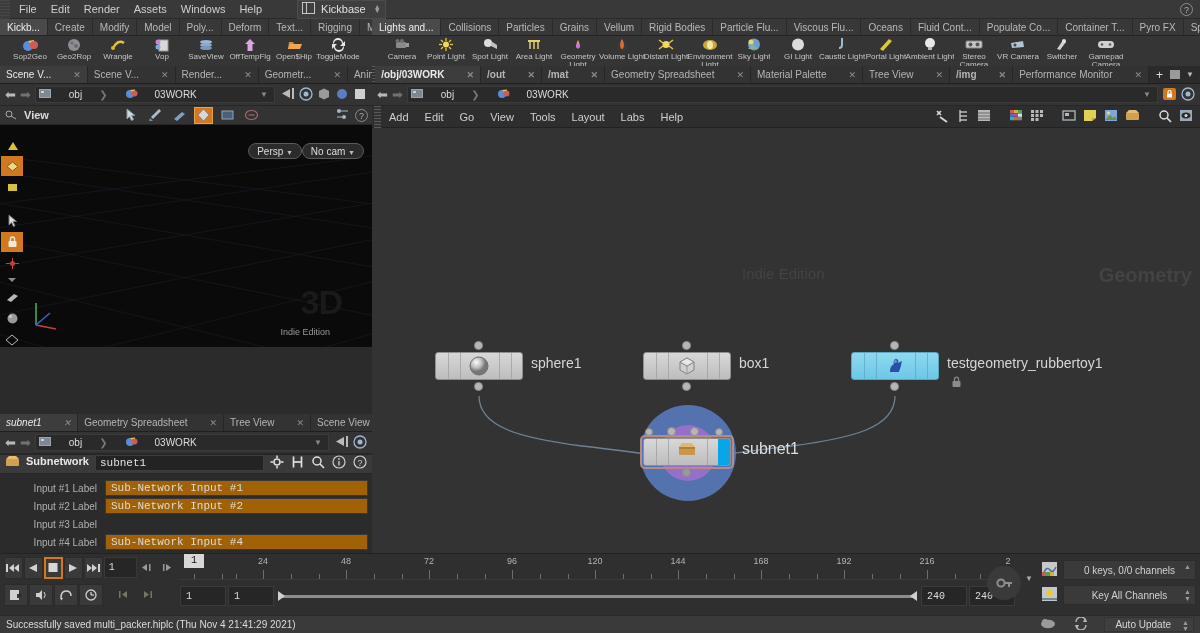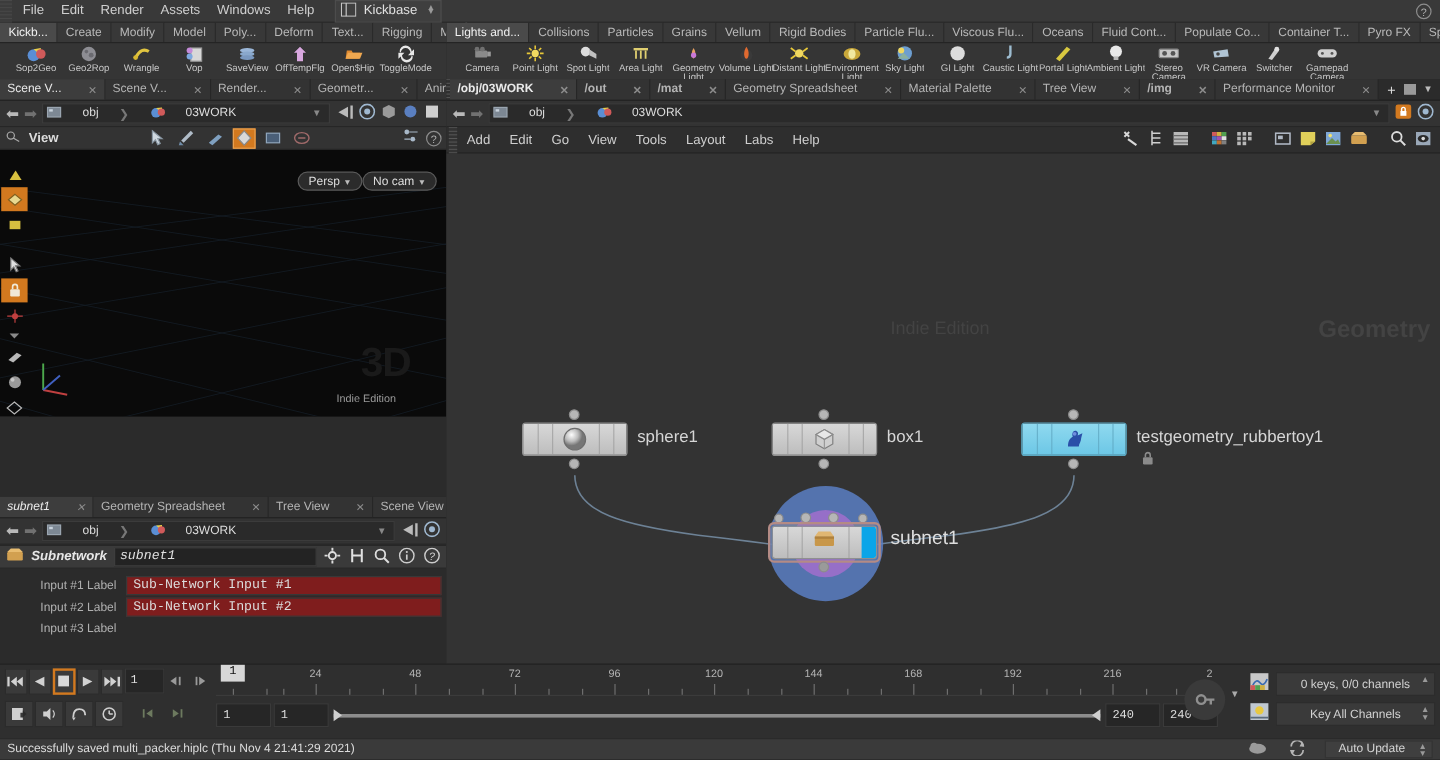--- a/index.html
+++ b/index.html
@@ -18,21 +18,21 @@
   .menubar {
     position:absolute; left:0; top:0; width:1200px; height:19px;
     background:#393939; display:flex; align-items:center;
     border-bottom:1px solid #2a2a2a;
   }
   .menubar .grip { width:10px; height:19px; background:#444; margin-right:2px;
      background-image: linear-gradient(#666 1px, transparent 1px);
      background-size: 3px 3px; opacity:.35;}
   .menu-item { padding:0 7px; line-height:19px; font-size:11px; color:#cfcfcf; cursor:default;}
   .deskslot {
-    display:flex; align-items:center; height:19px; margin-left:10px;
+    display:flex; align-items:center; height:19px; margin-left:28px;
     padding:0 4px; background:#3f3f3f; border:1px solid #4c4c4c;
   }
   .deskslot .lbl { padding:0 6px; font-size:11px; color:#e0e0e0; }
   .spin { display:flex; flex-direction:column; line-height:4px; font-size:7px;
           color:#9a9a9a; margin-left:2px;}
   .deskslot2 { margin-left:14px; display:flex; align-items:center; gap:5px;margin-top:32px; }
   .circicon { width:13px;height:13px;border:1px solid #8d8d8d;border-radius:50%;
      position:relative;}
   .circicon:after{content:"";position:absolute;left:3.5px;top:3.5px;width:4px;height:4px;
      border-radius:50%;background:#b5b5b5;}
@@ -112,31 +112,31 @@
   .vp-chip { position:absolute; height:16px; border-radius:8px; background:#2e2e2eee;
      border:1px solid #5a5a5a; color:#ddd; font-size:10px; padding:0 8px; line-height:15px;
      cursor:default;}
   .vp-wm { position:absolute; right:42px; bottom:10px; font-size:9px; color:#9a9a9a; }
   .vp-bigwm { position:absolute; right:30px; bottom:25px; font-size:34px; color:#1a1a1a;
       font-weight:bold; letter-spacing:-1px;}
 
   
   .parampane { position:absolute; left:0; top:348px; width:372px; height:205px;
       background:#2b2b2b; }
-  .paramheader { display:flex; align-items:center; height:20px; background:#3a3a3a;
-      border-bottom:1px solid #272727; border-top:1px solid #272727; padding:0 5px; gap:6px;font-style:italic;}
+  .paramheader { display:flex; align-items:flex-start; height:20px; background:#3a3a3a;
+      border-bottom:1px solid #272727; border-top:1px solid #272727; padding:0 5px; gap:6px;}
   .paramheader .nodetype { font-size:11px; font-weight:bold; color:#e8e8e8; }
   .paramheader .namefield { flex:1; height:16px; background:#232323; border:1px solid #3d3d3d;
       color:#e0e0e0; font-size:11px; line-height:15px; padding:0 4px;
       font-family:"Liberation Mono", monospace;}
   .paramheader .hicons { display:flex; align-items:center; gap:7px; }
   .prow { display:flex; align-items:center; height:18px; margin-top:0; }
   .prow .plabel { width:105px; text-align:right; padding-right:8px; font-size:10px;
      color:#b0b0b0; }
-  .prow .pfield { flex:1; height:16px; margin-right:4px; background:#7f1d1d;
+  .prow .pfield { flex:1; height:16px; margin-right:4px; background:#a16207;
      border:1px solid #383838; font-family:"Liberation Mono", monospace; font-size:11px;
      color:#dcdcdc; line-height:15px; padding:0 5px; }
 
   
   .rightcol { position:absolute; left:372px; top:66px; width:828px; height:487px;
       background:#2b2b2b;}
   .netmenubar { display:flex; align-items:center; height:22px; background:#2e2e2e;
       border-bottom:1px solid #222; padding-left:2px; }
   .netmenubar .ngrip { width:7px; height:22px; background:#333;
       background-image:linear-gradient(#5a5a5a 1px, transparent 1px); background-size:3px 3px;}
@@ -923,20 +923,24 @@
         <div class="prow">
           <span class="plabel">Input #1 Label</span>
           <span class="pfield">Sub-Network Input #1</span>
         </div>
         <div class="prow">
           <span class="plabel">Input #2 Label</span>
           <span class="pfield">Sub-Network Input #2</span>
         </div>
         <div class="prow">
           <span class="plabel">Input #3 Label</span>
+        </div>
+        <div class="prow">
+          <span class="plabel">Input #4 Label</span>
+          <span class="pfield">Sub-Network Input #4</span>
         </div>
       </div>
     </div>
   </div>
 
   <div class="rightcol">
 
     <div class="panetabs">
       <div class="pgrip"></div>
       <div class="ptab active" style="font-weight:bold">

